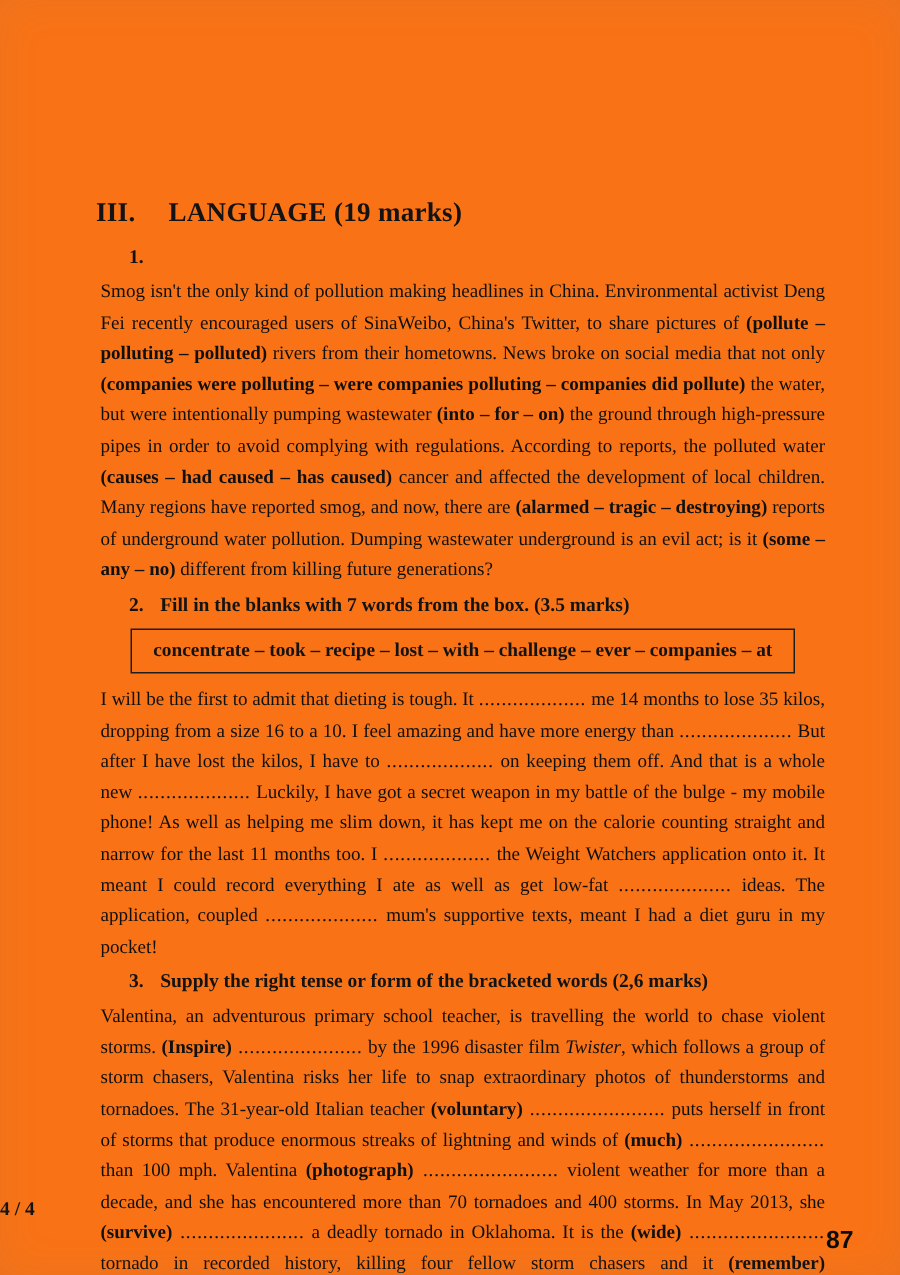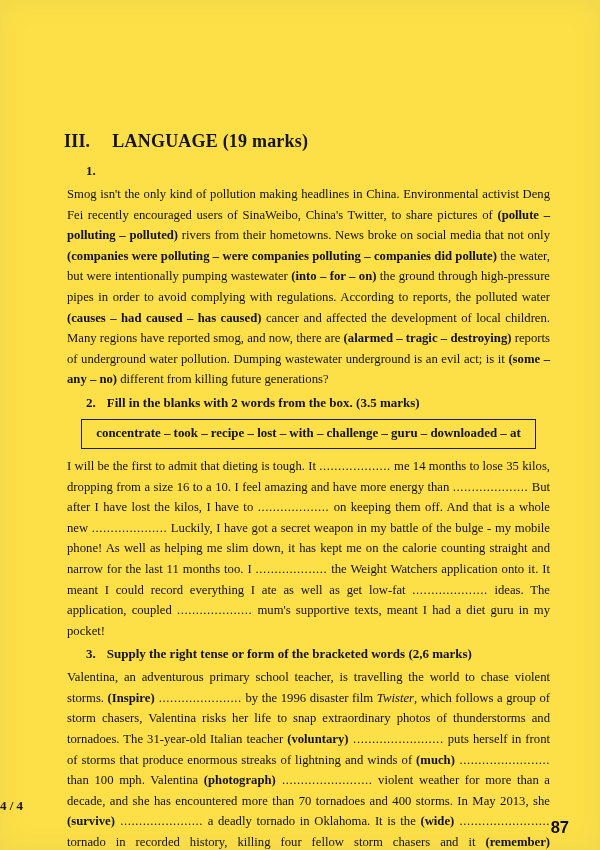--- a/index.html
+++ b/index.html
@@ -1,20 +1,20 @@
 <!DOCTYPE html>
 <html><head>
 <meta charset="utf-8">
 <style>
   html, body { margin: 0; padding: 0; background: #ffffff; }
   .page {
     position: relative;
     width: 600px;
     height: 850px;
-    background: #fde047;
+    background: #f97316;
     font-family: "Liberation Serif", serif;
     color: #131313;
     overflow: hidden;
     box-sizing: border-box;
   }
   .page::after {
     content: "";
     position: absolute;
     inset: 0;
     pointer-events: none;
@@ -100,24 +100,24 @@
     <div>
       <div class="ex-heading">
         <span>1.</span>
       </div>
       <p class="passage"><span class="seg-n">Smog isn't the only kind of pollution making headlines in China. Environmental activist Deng Fei recently encouraged users of SinaWeibo, China's Twitter, to share pictures of </span><span class="seg-b">(pollute – polluting – polluted)</span><span class="seg-n"> rivers from their hometowns. News broke on social media that not only </span><span class="seg-b">(companies were polluting – were companies polluting – companies did pollute)</span><span class="seg-n"> the water, but were intentionally pumping wastewater </span><span class="seg-b">(into – for – on)</span><span class="seg-n"> the ground through high-pressure pipes in order to avoid complying with regulations. According to reports, the polluted water </span><span class="seg-b">(causes – had caused – has caused)</span><span class="seg-n"> cancer and affected the development of local children. Many regions have reported smog, and now, there are </span><span class="seg-b">(alarmed – tragic – destroying)</span><span class="seg-n"> reports of underground water pollution. Dumping wastewater underground is an evil act; is it </span><span class="seg-b">(some – any – no)</span><span class="seg-n"> different from killing future generations?</span></p>
     </div>
 
     <div>
       <div class="ex-heading">
         <span>2.</span>
-        <span>Fill in the blanks with 2 words from the box. (3.5 marks)</span>
+        <span>Fill in the blanks with 7 words from the box. (3.5 marks)</span>
       </div>
       <div class="word-box-row">
-        <div class="word-box">concentrate – took – recipe – lost – with – challenge – guru – downloaded – at</div>
+        <div class="word-box">concentrate – took – recipe – lost – with – challenge – ever – companies – at</div>
       </div>
       <p class="passage"><span class="seg-n">I will be the first to admit that dieting is tough. It </span><span class="seg-d">...................</span><span class="seg-n"> me 14 months to lose 35 kilos, dropping from a size 16 to a 10. I feel amazing and have more energy than </span><span class="seg-d">....................</span><span class="seg-n"> But after I have lost the kilos, I have to </span><span class="seg-d">...................</span><span class="seg-n"> on keeping them off. And that is a whole new </span><span class="seg-d">....................</span><span class="seg-n"> Luckily, I have got a secret weapon in my battle of the bulge - my mobile phone! As well as helping me slim down, it has kept me on the calorie counting straight and narrow for the last 11 months too. I </span><span class="seg-d">...................</span><span class="seg-n"> the Weight Watchers application onto it. It meant I could record everything I ate as well as get low-fat </span><span class="seg-d">....................</span><span class="seg-n"> ideas. The application, coupled </span><span class="seg-d">....................</span><span class="seg-n"> mum's supportive texts, meant I had a diet guru in my pocket!</span></p>
     </div>
 
     <div>
       <div class="ex-heading">
         <span>3.</span>
         <span>Supply the right tense or form of the bracketed words (2,6 marks)</span>
       </div>
       <p class="passage"><span class="seg-n">Valentina, an adventurous primary school teacher, is travelling the world to chase violent storms. </span><span class="seg-b">(Inspire)</span><span class="seg-d"> ......................</span><span class="seg-n"> by the 1996 disaster film </span><span class="seg-i">Twister</span><span class="seg-n">, which follows a group of storm chasers, Valentina risks her life to snap extraordinary photos of thunderstorms and tornadoes. The 31-year-old Italian teacher </span><span class="seg-b">(voluntary)</span><span class="seg-d"> ........................</span><span class="seg-n"> puts herself in front of storms that produce enormous streaks of lightning and winds of </span><span class="seg-b">(much)</span><span class="seg-d"> ........................</span><span class="seg-n"> than 100 mph. Valentina </span><span class="seg-b">(photograph)</span><span class="seg-d"> ........................</span><span class="seg-n"> violent weather for more than a decade, and she has encountered more than 70 tornadoes and 400 storms. In May 2013, she </span><span class="seg-b">(survive)</span><span class="seg-d"> ......................</span><span class="seg-n"> a deadly tornado in Oklahoma. It is the </span><span class="seg-b">(wide)</span><span class="seg-d"> ........................</span><span class="seg-n"> tornado in recorded history, killing four fellow storm chasers and it </span><span class="seg-b">(remember)</span><span class="seg-d"> ........................</span><span class="seg-n"> by the close-knit community as the darkest moment in storm chasing history.</span></p>

